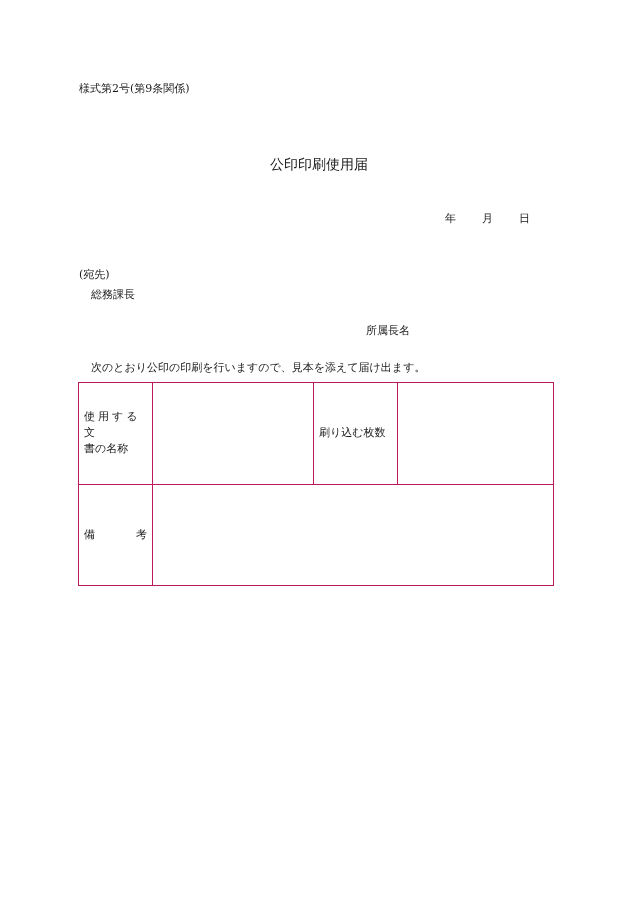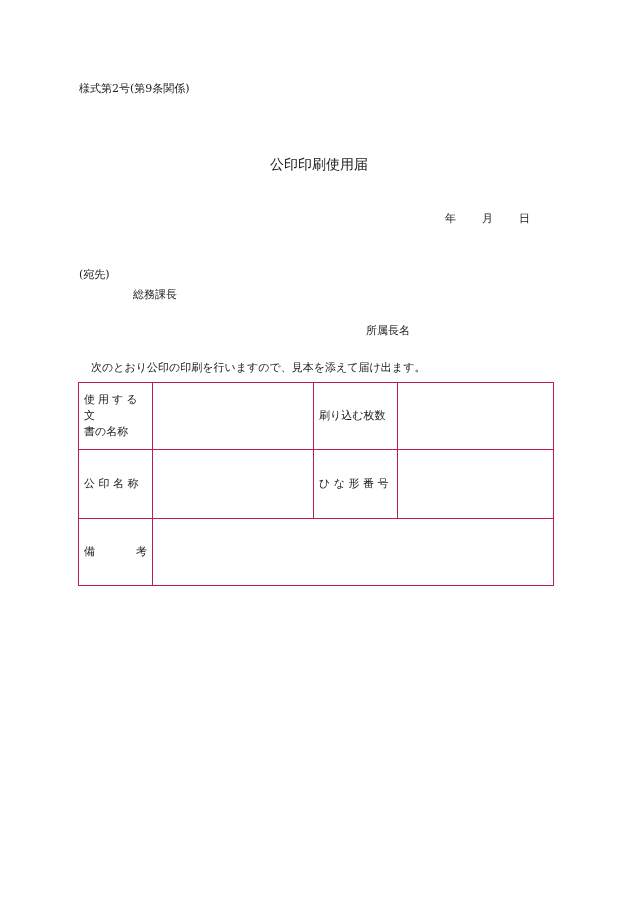--- a/index.html
+++ b/index.html
@@ -17,21 +17,21 @@
       font-size: 11px;
     }
     .abs { position: absolute; white-space: nowrap; }
     #form-number { left: 79px; top: 81px; font-size: 11px; }
     #doc-title { left: 0; width: 630px; top: 156px; text-align: center; font-size: 14px; padding-left: 4px; }
     #doc-title span { position: relative; left: 0; }
     #date-line { left: 445px; top: 211px; font-size: 11px; }
     #date-line span { display: inline-block; }
     #date-line .gap { width: 26px; }
     #addressee-label { left: 79px; top: 267px; font-size: 11px; }
-    #addressee-name { left: 91px; top: 287px; font-size: 11px; margin-left: 42px; }
+    #addressee-name { left: 91px; top: 287px; font-size: 11px; }
     #signer { left: 366px; top: 323px; font-size: 11px; }
     #intro { left: 91px; top: 360px; font-size: 11px; }
 
     #form-table {
       position: absolute;
       left: 78px;
       top: 382px;
       width: 475px;
       height: 204px;
       border-collapse: collapse;
@@ -88,26 +88,20 @@
   <tbody>
       <tr class="r1">
     <td class="label-cell">
       <div class="label-justify">使用する文</div>
       <div>書の名称</div>
     </td>
     <td class="value-cell"></td>
     <td class="label-cell">刷り込む枚数</td>
     <td class="value-cell"></td>
   </tr>
-  <tr class="r2">
-    <td class="label-cell">公 印 名 称</td>
-    <td class="value-cell"></td>
-    <td class="label-cell">ひ な 形 番 号</td>
-    <td class="value-cell"></td>
-  </tr>
   <tr class="r4">
     <td class="label-cell">
       <div class="label-wide">
         <span>備</span>
         <span>考</span>
       </div>
     </td>
     <td class="value-cell" colspan="3"></td>
   </tr>
 </tbody>

